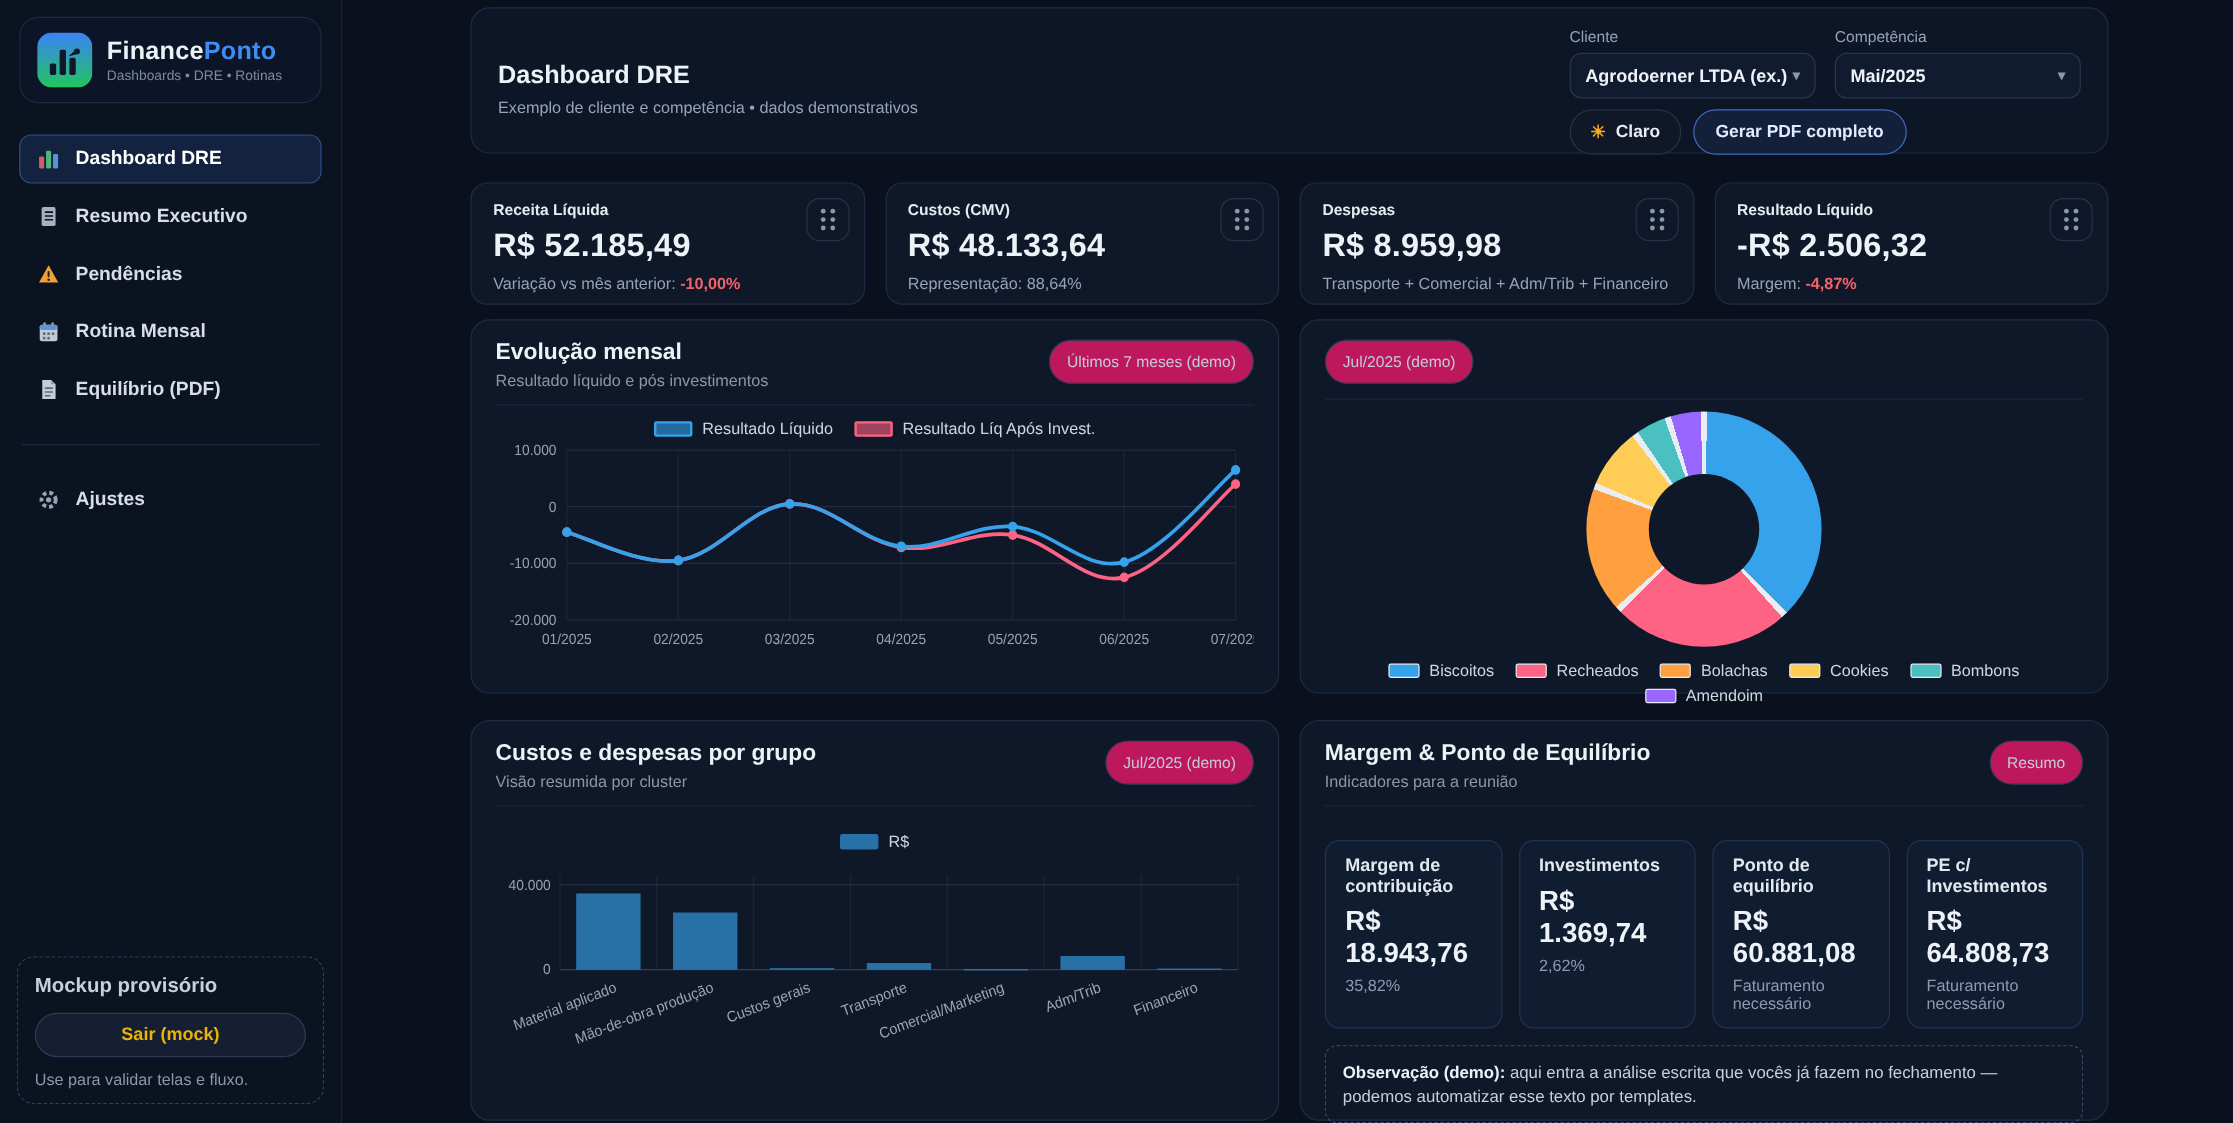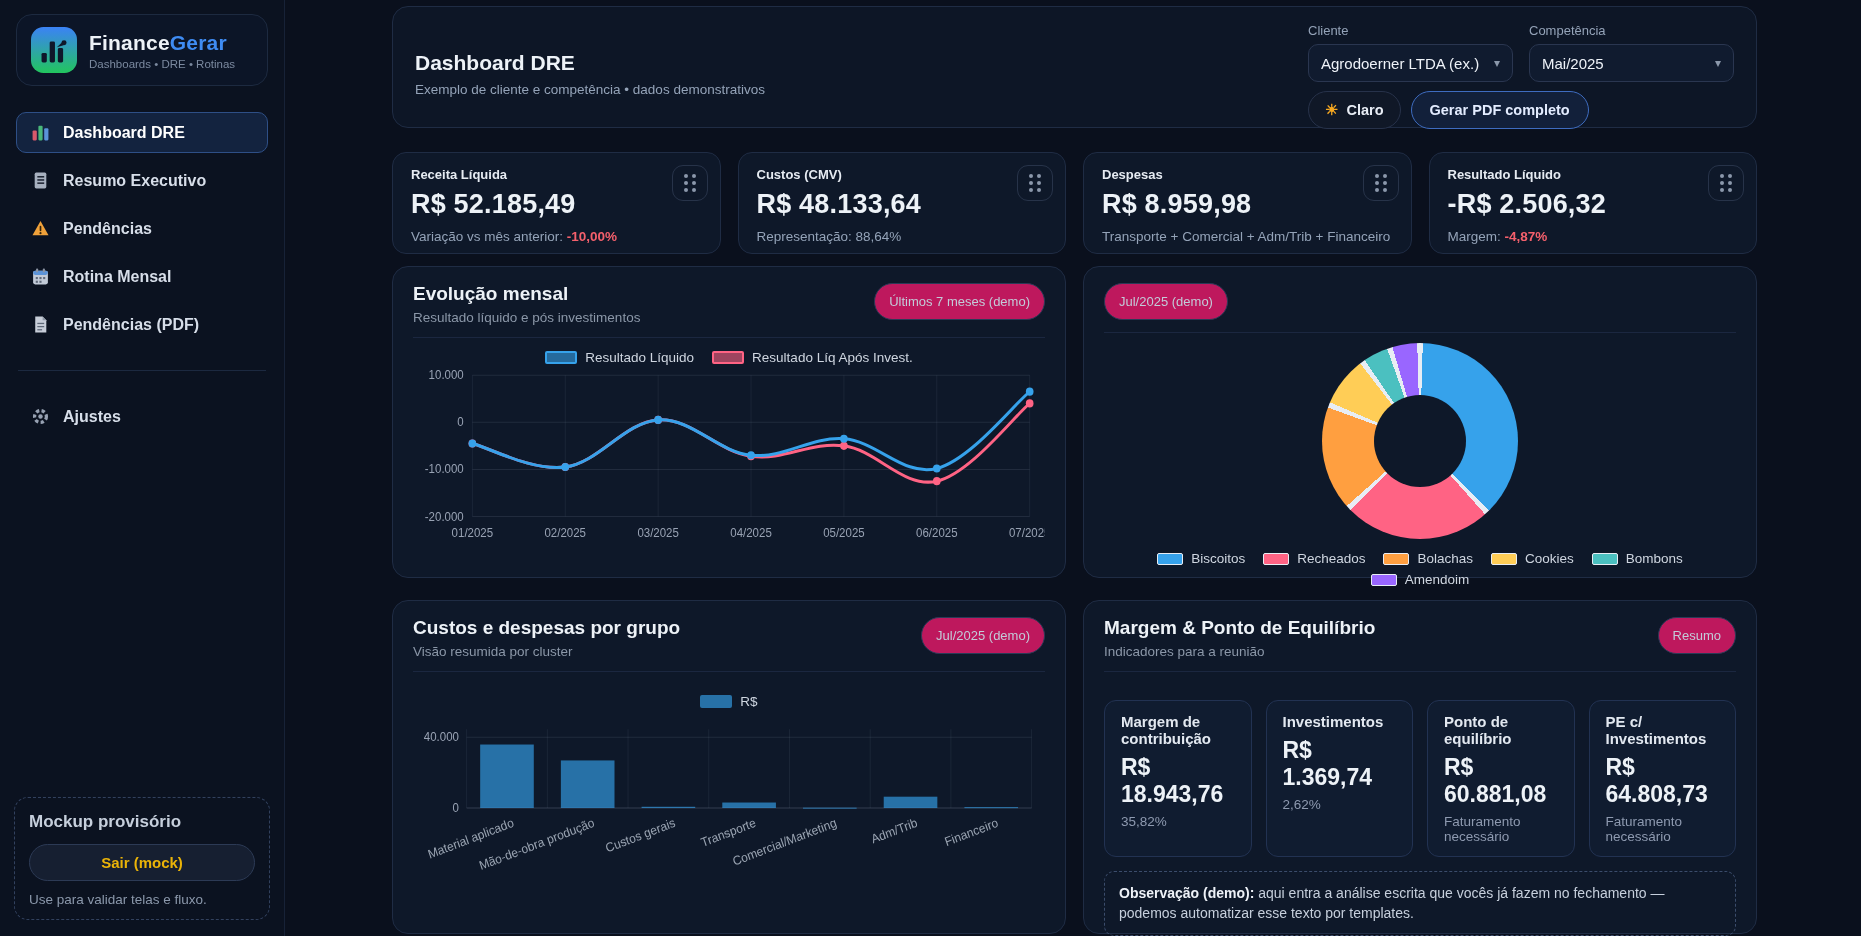--- a/index.html
+++ b/index.html
@@ -39,21 +39,21 @@
   .header-card{background:#0d1626;border:1px solid var(--border);border-radius:16px;
     padding:16px 22px 14px;display:flex;justify-content:space-between;height:122px;margin-bottom:24px;}
   .page-title{font-size:21px;font-weight:bold;margin-top:28px;}
   .page-sub{font-size:13.5px;color:var(--muted);margin-top:7px;}
   .controls{display:flex;flex-direction:column;align-items:flex-start;gap:9px;}
   .select-row{display:flex;gap:16px;}
   .sel-group{display:flex;flex-direction:column;gap:6px;}
   .sel-label{font-size:13px;color:var(--muted);}
   .select{width:205px;height:38px;background:#101b2f;border:1px solid #2a3650;border-radius:10px;
     display:flex;align-items:center;justify-content:space-between;padding:0 12px;font-size:15px;
-    font-weight:400;color:#eef2f8;cursor:pointer;}
+    font-weight:700;color:#eef2f8;cursor:pointer;}
   .select .chev{color:#8b98ab;font-size:12px;}
   .btn-row{display:flex;gap:10px;}
   .btn{height:38px;border-radius:999px;font-family:inherit;font-size:14.5px;font-weight:bold;
     display:inline-flex;align-items:center;gap:8px;padding:0 16px;cursor:pointer;}
   .btn-theme{background:#101827;border:1px solid #27324a;color:#e8edf5;}
   .sun{color:#f6a821;font-size:15px;}
   .btn-pdf{background:#12203a;border:1px solid #3e6cc0;color:#e3ecff;padding:0 18px;}
 
   
   .kpi-row{display:grid;grid-template-columns:repeat(4,1fr);gap:17px;margin-bottom:12px;}
@@ -121,21 +121,21 @@
         <rect width="48" height="48" rx="13" fill="url(#lgrad)"></rect>
         <g fill="#0f172a">
           <rect x="11" y="27" width="5.5" height="10" rx="1.5"></rect>
           <rect x="19.5" y="15" width="5.5" height="22" rx="1.5"></rect>
           <rect x="28" y="22" width="5.5" height="15" rx="1.5"></rect>
           <circle cx="34.5" cy="16.5" r="2.6"></circle>
           <path d="M27 21 33 15.5 34 19z"></path>
         </g>
       </svg>
       <div>
-        <div class="logo-name"><span>Finance</span><span class="accent">Gerar</span></div>
+        <div class="logo-name"><span>Finance</span><span class="accent">Ponto</span></div>
         <div class="logo-tag">Dashboards • DRE • Rotinas</div>
       </div>
     </div>
 
     <nav class="menu">
       <div class="menu-item active">
         <span class="micon">
           <svg viewBox="0 0 18 18">
               <rect x="1.5" y="7" width="4" height="9.5" rx="1" fill="#d9596b"></rect>
               <rect x="7" y="2.5" width="4" height="14" rx="1" fill="#49b87a"></rect>
@@ -190,21 +190,21 @@
           <svg viewBox="0 0 18 18">
               <path d="M4 1.5h7l3.5 3.5v11.5H4Z" fill="#c7cdd8"></path>
               <path d="M11 1.5 14.5 5H11Z" fill="#8e97a6"></path>
               <g stroke="#5e6878" stroke-width="1.2">
                 <line x1="6" y1="8" x2="12.5" y2="8"></line>
                 <line x1="6" y1="11" x2="12.5" y2="11"></line>
                 <line x1="6" y1="14" x2="10.5" y2="14"></line>
               </g>
             </svg>
         </span>
-        <span>Pendências (PDF)</span>
+        <span>Equilíbrio (PDF)</span>
       </div>
       <div class="menu-divider"></div>
       <div class="menu-item">
         <span class="micon">
           <svg viewBox="0 0 18 18">
               <circle cx="9" cy="9" r="5.6" fill="none" stroke="#98a2b3" stroke-width="3.1" stroke-dasharray="3.1 2.25"></circle>
               <circle cx="9" cy="9" r="2.1" fill="#98a2b3"></circle>
             </svg>
         </span>
         <span>Ajustes</span>

